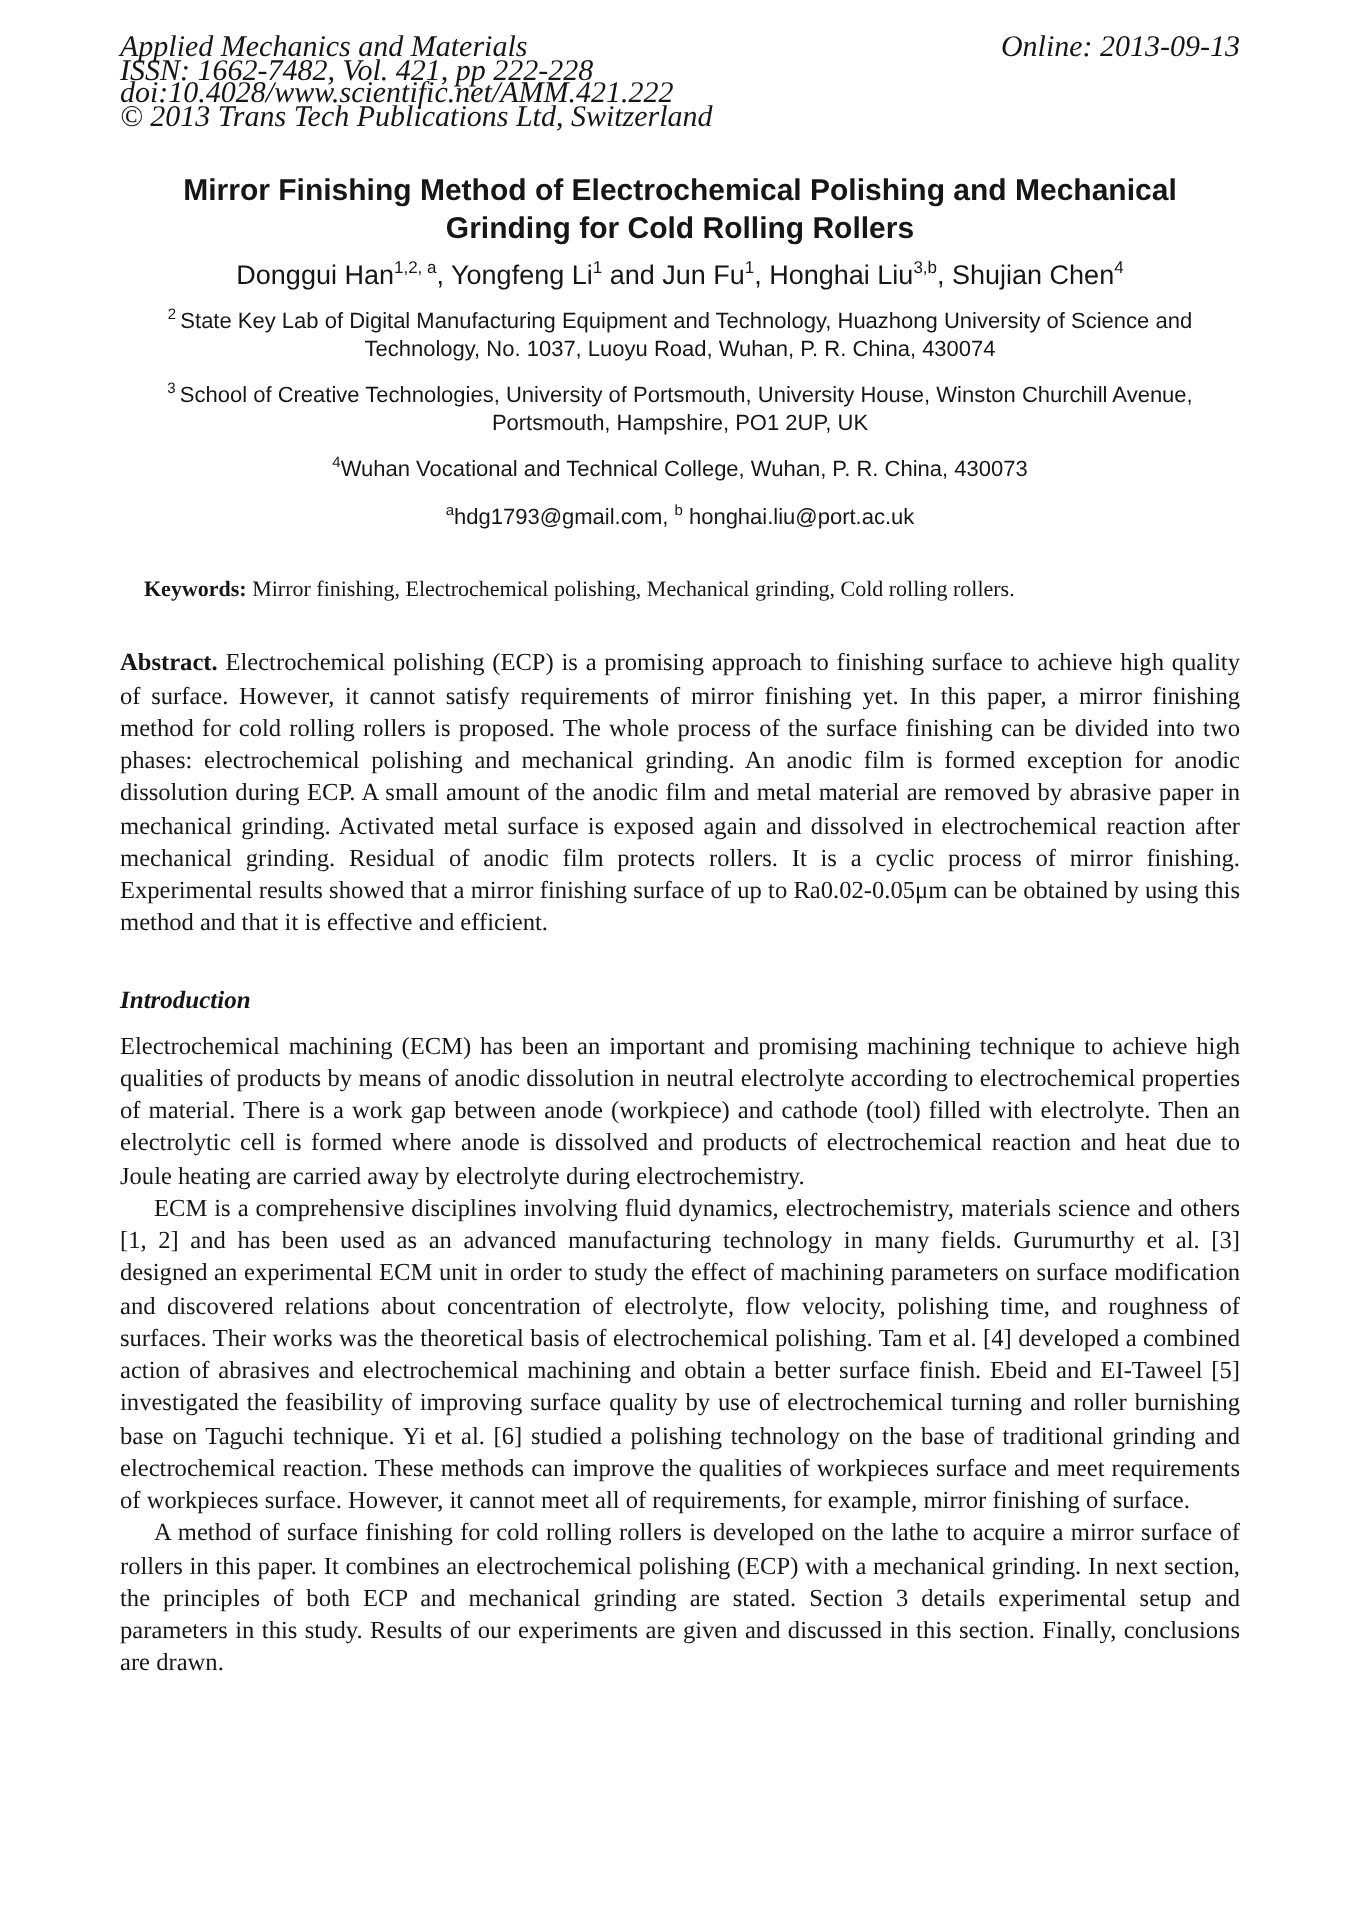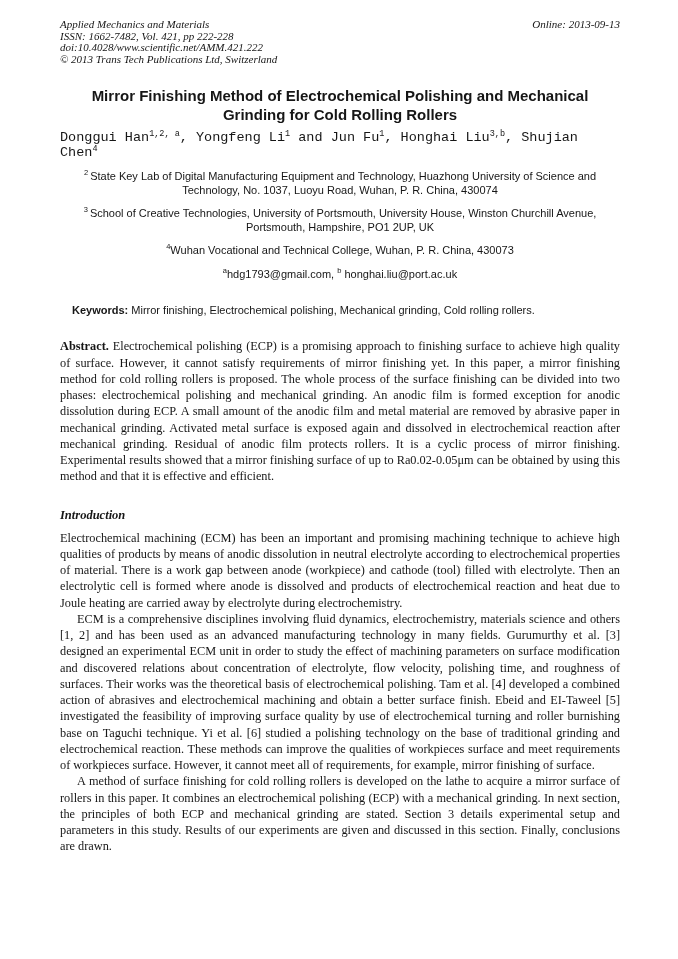--- a/index.html
+++ b/index.html
@@ -4,37 +4,37 @@
 <style>
   html,body{margin:0;padding:0;background:#e8e8e8;}
   .page{
     width:678px;height:959px;background:#ffffff;margin:0 auto;
     box-sizing:border-box;padding:19px 58px 0 60px;
     color:#161616;position:relative;overflow:hidden;
   }
   
   .hdr{display:flex;justify-content:space-between;align-items:flex-start;
        font-family:"Liberation Serif",serif;font-style:italic;
-       font-size:11px;line-height:11.6px;}
+       font-size:15px;line-height:11.6px;}
   .hdr-left div{white-space:nowrap;}
   .hdr-right{white-space:nowrap;}
   
   .title{font-family:"Liberation Sans",sans-serif;font-weight:bold;
          font-size:15px;line-height:18.5px;text-align:center;margin-top:22px;}
-  .authors{font-family:Liberation Mono, monospace;font-size:13.5px;
-           text-align:left;margin-top:6px;}
+  .authors{font-family:Liberation Sans, sans-serif;font-size:13.5px;
+           text-align:center;margin-top:6px;}
   .authors sup{font-size:8.5px;line-height:0;}
   .affil{font-family:"Liberation Sans",sans-serif;font-size:11px;line-height:14px;
          text-align:center;margin:9px auto 0 auto;max-width:545px;}
   .affil sup{font-size:7.5px;line-height:0;}
   .emails{font-family:"Liberation Sans",sans-serif;font-size:11px;
           text-align:center;margin-top:11px;}
   .emails sup{font-size:7.5px;line-height:0;}
   
-  .keywords{font-family:Liberation Sans, sans-serif;font-size:11px;
+  .keywords{font-family:Liberation Serif, serif;font-size:11px;
             margin-top:24px;text-align:left;padding-left:12px;}
   .keywords .kw-label{font-weight:bold;}
   
   .abstract,.body-p{font-family:"Liberation Serif",serif;font-size:12.3px;
             line-height:16.25px;text-align:justify;margin:0;}
   .abstract{margin-top:22px;}
   .abstract .ab-label{font-weight:bold;}
   .section-heading{font-family:"Liberation Serif",serif;font-weight:bold;
             font-size:12.5px;margin:23px 0 7px 0;font-style:italic;}
   .body-p.indent{text-indent:17px;}

